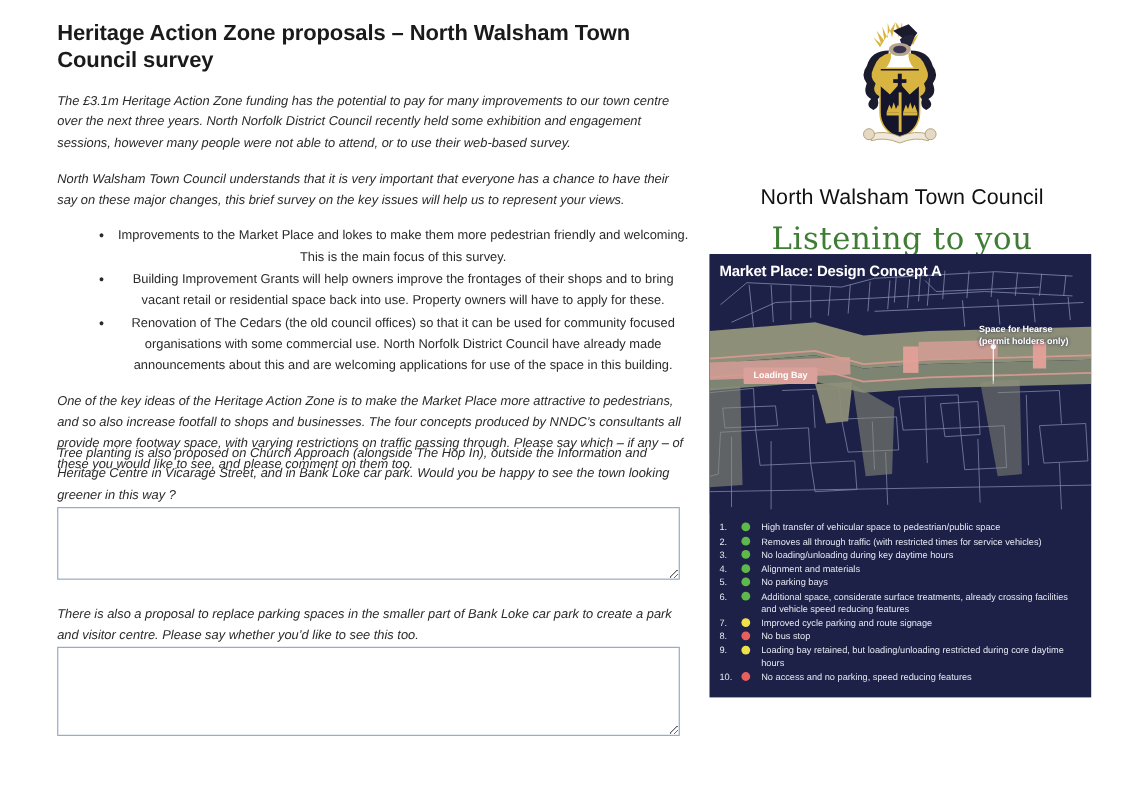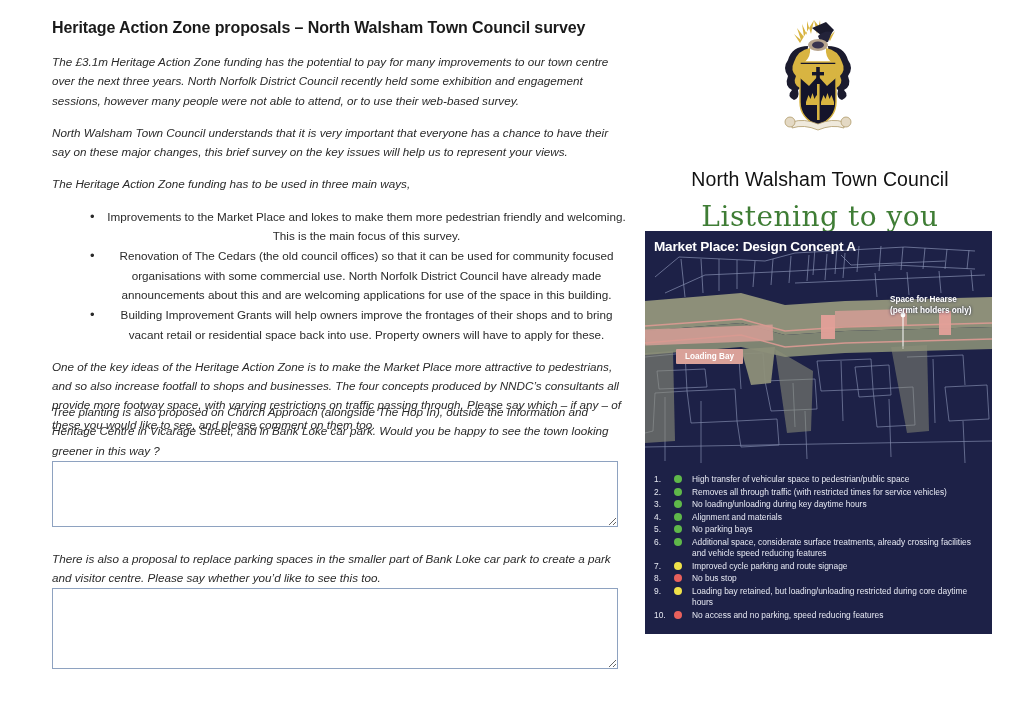--- a/index.html
+++ b/index.html
@@ -17,21 +17,21 @@
 
   
   #left-column {
     position: absolute;
     left: 52px;
     top: 18px;
     width: 575px;
   }
 
   #doc-title {
-    font-size: 16px;
+    font-size: 20px;
     font-weight: bold;
     color: #1a1a1a;
     letter-spacing: -0.1px;
     margin: 0 0 14px 0;
     line-height: 1.25;
   }
 
   .body-para {
     font-size: 11.7px;
     color: #2a2a2a;
@@ -144,21 +144,21 @@
   .map-label {
     position: absolute;
     color: #ffffff;
     font-size: 8.2px;
     font-weight: bold;
     z-index: 15;
     line-height: 1.35;
   }
   #label-loading-bay {
     left: 31px;
-    top: 118px;
+    top: 103px;
     background: #d9a199;
     padding: 2px 9px;
     border-radius: 1px;
   }
   #label-hearse {
     left: 245px;
     top: 63px;
     text-align: left;
     text-shadow: 0 0 3px #1d2147;
   }
@@ -210,26 +210,25 @@
   }
 </style>
 </head>
 <body>
 
 <div id="left-column">
   <h1 id="doc-title">Heritage Action Zone proposals – North Walsham Town Council survey</h1>
 
   <p class="body-para">The £3.1m Heritage Action Zone funding has the potential to pay for many improvements to our town centre over the next three years. North Norfolk District Council recently held some exhibition and engagement sessions, however many people were not able to attend, or to use their web-based survey.</p>
   <p class="body-para">North Walsham Town Council understands that it is very important that everyone has a chance to have their say on these major changes, this brief survey on the key issues will help us to represent your views.</p>
-  <p class="body-para">The Heritage Action Zone funding has to be used in three main ways,</p>
 
   <ul class="bullets">
     <li>Improvements to the Market Place and lokes to make them more pedestrian friendly and welcoming. This is the main focus of this survey.</li>
+    <li>Building Improvement Grants will help owners improve the frontages of their shops and to bring vacant retail or residential space back into use. Property owners will have to apply for these.</li>
     <li>Renovation of The Cedars (the old council offices) so that it can be used for community focused organisations with some commercial use. North Norfolk District Council have already made announcements about this and are welcoming applications for use of the space in this building.</li>
-    <li>Building Improvement Grants will help owners improve the frontages of their shops and to bring vacant retail or residential space back into use. Property owners will have to apply for these.</li>
   </ul>
 
   <p class="body-para">One of the key ideas of the Heritage Action Zone is to make the Market Place more attractive to pedestrians, and so also increase footfall to shops and businesses. The four concepts produced by NNDC’s consultants all provide more footway space, with varying restrictions on traffic passing through. Please say which – if any – of these you would like to see, and please comment on them too.</p>
 </div>
 
 <div id="para-trees">
   <p class="body-para">Tree planting is also proposed on Church Approach (alongside The Hop In), outside the Information and Heritage Centre in Vicarage Street, and in Bank Loke car park. Would you be happy to see the town looking greener in this way ?</p>
 </div>
 
 <textarea class="answer-box" id="answer-box-trees" placeholder="" style=""></textarea>

